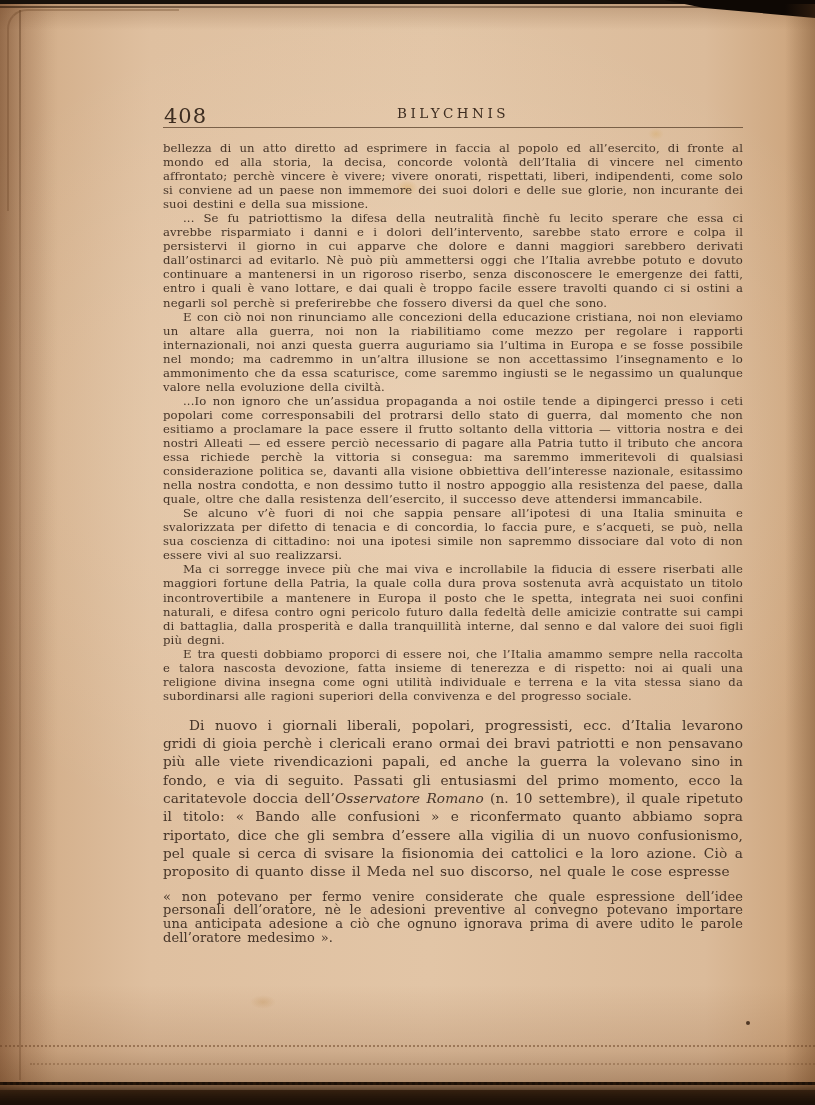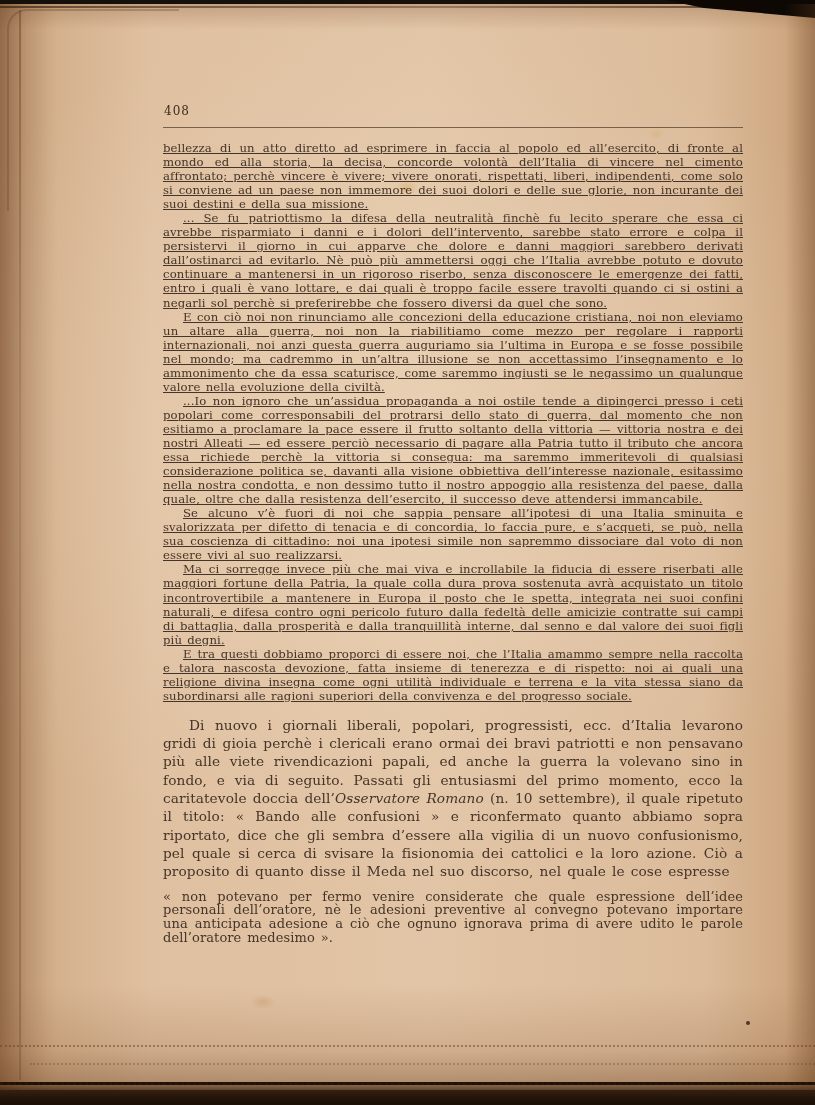--- a/index.html
+++ b/index.html
@@ -77,27 +77,27 @@
     background:radial-gradient(ellipse, rgba(190,140,80,0.30), rgba(190,140,80,0) 70%);
   }
   .paper-fleck { position:absolute; left:746px; top:1021px; width:4px; height:4px; border-radius:50%; background:rgba(48,28,14,0.8); }
 
   
   .content {
     position:absolute; left:163px; top:98px; width:580px;
     color:#453428;
   }
   .header { position:relative; height:30px; margin-bottom:13px; }
-  .page-number { position:absolute; left:1px; bottom:10px; font-size:12px; letter-spacing:1px; color:#3d2d21; }
+  .page-number { position:absolute; left:1px; bottom:0; font-size:21px; letter-spacing:1px; color:#3d2d21; }
   .journal-title { position:absolute; left:0; right:0; bottom:7px; text-align:center; font-size:13.5px; letter-spacing:3.5px; color:#3d2d21; }
   .header-rule { position:absolute; left:0; right:0; bottom:0; border-bottom:1.7px solid rgba(82,58,38,0.72); }
 
   .excerpt p {
     margin:0; font-size:11.7px; line-height:14.05px;
-    text-align:justify; word-spacing:1.4px; letter-spacing:0.1px;text-decoration:underline;
+    text-align:justify; word-spacing:1.4px; letter-spacing:0.1px;
   }
   .excerpt p.indent { text-indent:20px; }
 
   .commentary {
     margin:13px 0 0 0; font-size:13.7px; line-height:18.3px;
     text-align:justify; text-indent:26px; word-spacing:1.6px; letter-spacing:0.1px;
   }
   .commentary .italic-title { font-style:italic; }
 
   .closing-quote {
@@ -123,20 +123,21 @@
   <div class="deckle-dark"></div>
   <div class="paper-stain-1"></div>
   <div class="paper-stain-2"></div>
   <div class="paper-stain-3"></div>
   <div class="paper-fleck"></div>
 
   <div class="content">
 
     <div class="header">
       <span class="page-number">408</span>
+      <span class="journal-title">BILYCHNIS</span>
       <div class="header-rule"></div>
     </div>
 
     <div class="excerpt">
       <p>bellezza di un atto diretto ad esprimere in faccia al popolo ed all’esercito, di fronte al mondo ed alla storia, la decisa, concorde volontà dell’Italia di vincere nel cimento affrontato; perchè vincere è vivere; vivere onorati, rispettati, liberi, indipendenti, come solo si conviene ad un paese non immemore dei suoi dolori e delle sue glorie, non incurante dei suoi destini e della sua missione.</p>
       <p class="indent">... Se fu patriottismo la difesa della neutralità finchè fu lecito sperare che essa ci avrebbe risparmiato i danni e i dolori dell’intervento, sarebbe stato errore e colpa il persistervi il giorno in cui apparve che dolore e danni maggiori sarebbero derivati dall’ostinarci ad evitarlo. Nè può più ammettersi oggi che l’Italia avrebbe potuto e dovuto continuare a mantenersi in un rigoroso riserbo, senza disconoscere le emergenze dei fatti, entro i quali è vano lottare, e dai quali è troppo facile essere travolti quando ci si ostini a negarli sol perchè si preferirebbe che fossero diversi da quel che sono.</p>
       <p class="indent">E con ciò noi non rinunciamo alle concezioni della educazione cristiana, noi non eleviamo un altare alla guerra, noi non la riabilitiamo come mezzo per regolare i rapporti internazionali, noi anzi questa guerra auguriamo sia l’ultima in Europa e se fosse possibile nel mondo; ma cadremmo in un’altra illusione se non accettassimo l’insegnamento e lo ammonimento che da essa scaturisce, come saremmo ingiusti se le negassimo un qualunque valore nella evoluzione della civiltà.</p>
       <p class="indent">...Io non ignoro che un’assidua propaganda a noi ostile tende a dipingerci presso i ceti popolari come corresponsabili del protrarsi dello stato di guerra, dal momento che non esitiamo a proclamare la pace essere il frutto soltanto della vittoria — vittoria nostra e dei nostri Alleati — ed essere perciò necessario di pagare alla Patria tutto il tributo che ancora essa richiede perchè la vittoria si consegua: ma saremmo immeritevoli di qualsiasi considerazione politica se, davanti alla visione obbiettiva dell’interesse nazionale, esitassimo nella nostra condotta, e non dessimo tutto il nostro appoggio alla resistenza del paese, dalla quale, oltre che dalla resistenza dell’esercito, il successo deve attendersi immancabile.</p>
       <p class="indent">Se alcuno v’è fuori di noi che sappia pensare all’ipotesi di una Italia sminuita e svalorizzata per difetto di tenacia e di concordia, lo faccia pure, e s’acqueti, se può, nella sua coscienza di cittadino: noi una ipotesi simile non sapremmo dissociare dal voto di non essere vivi al suo realizzarsi.</p>
       <p class="indent">Ma ci sorregge invece più che mai viva e incrollabile la fiducia di essere riserbati alle maggiori fortune della Patria, la quale colla dura prova sostenuta avrà acquistato un titolo incontrovertibile a mantenere in Europa il posto che le spetta, integrata nei suoi confini naturali, e difesa contro ogni pericolo futuro dalla fedeltà delle amicizie contratte sui campi di battaglia, dalla prosperità e dalla tranquillità interne, dal senno e dal valore dei suoi figli più degni.</p>

